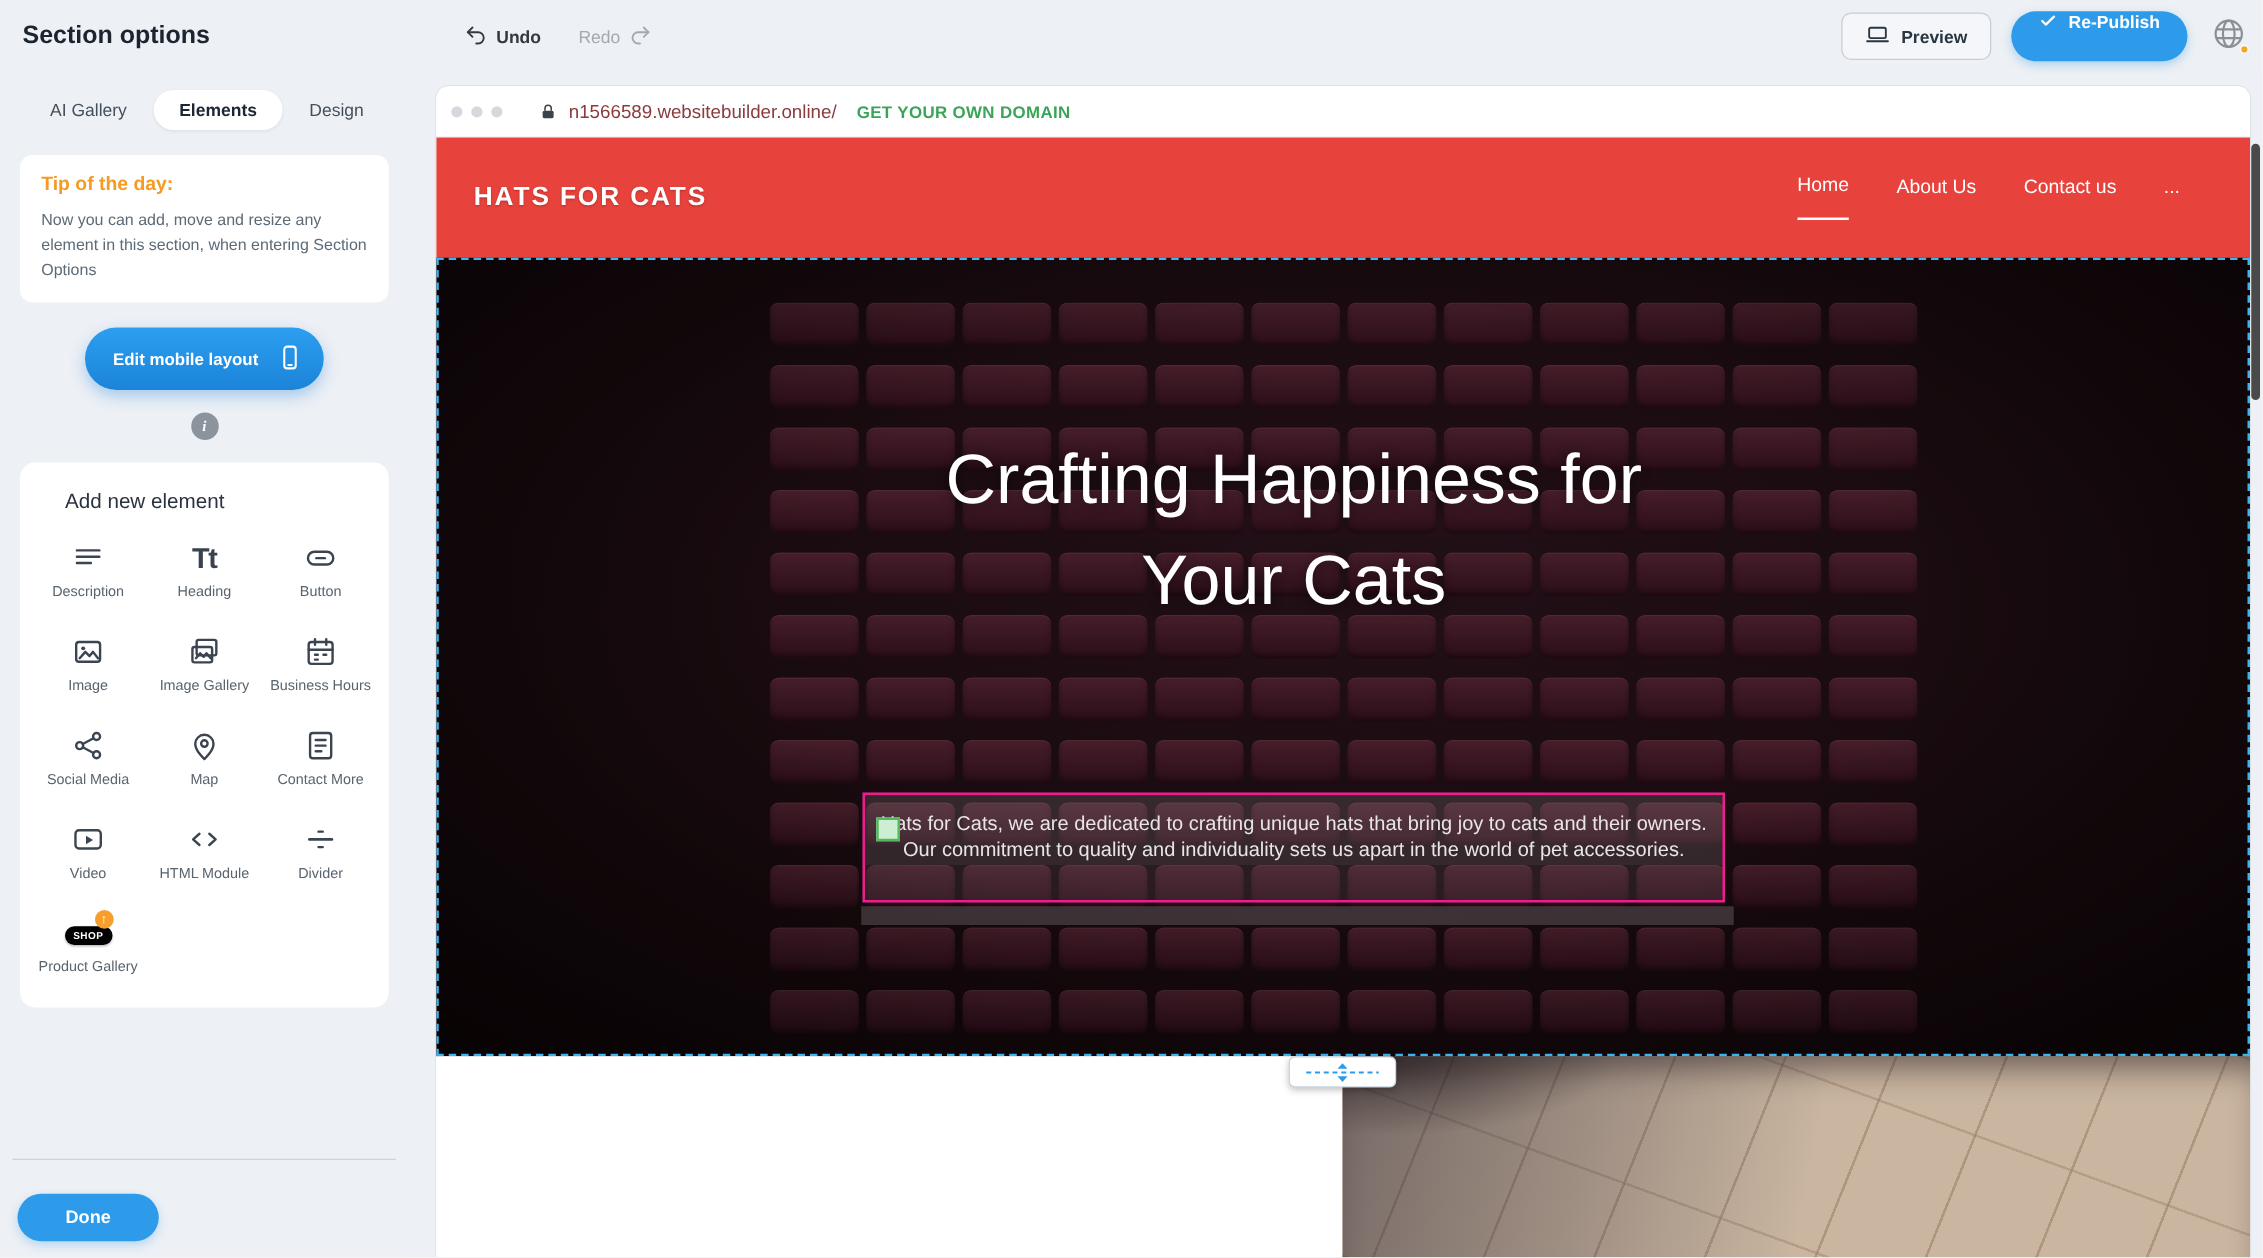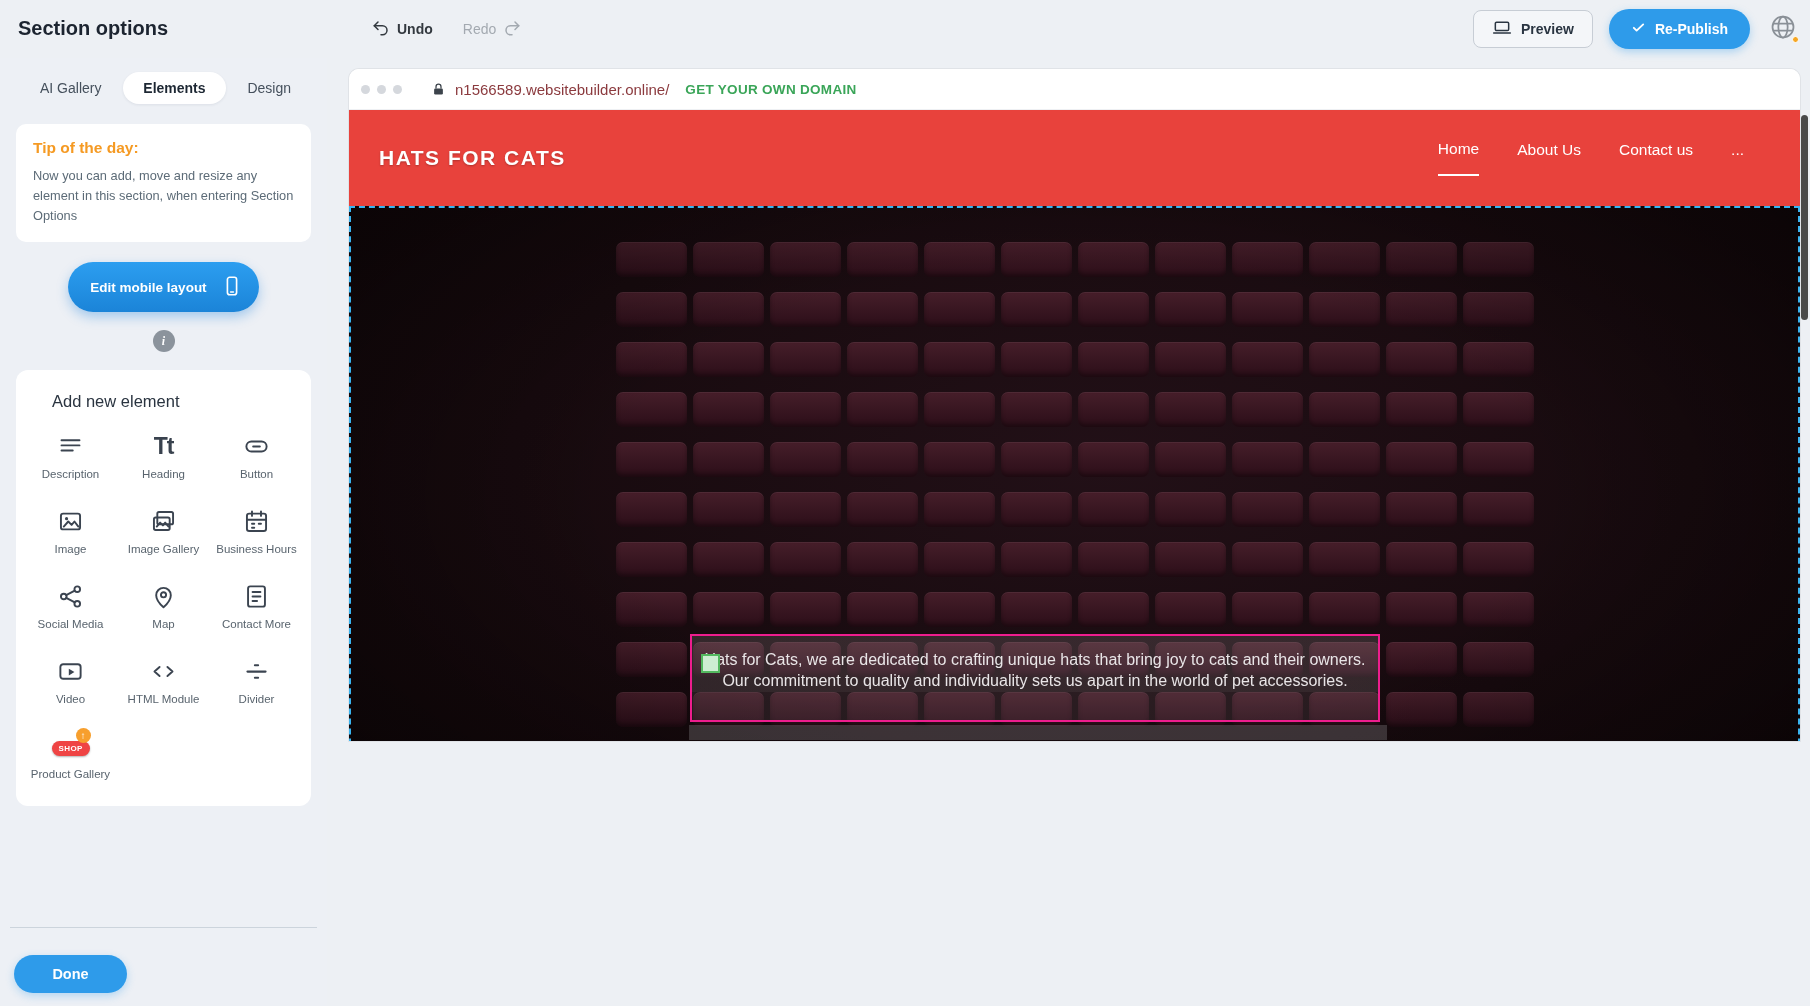--- a/index.html
+++ b/index.html
@@ -16,21 +16,21 @@
   .topbar{position:absolute;left:0;top:0;width:1810px;height:58px;background:#edf0f4;z-index:30;}
   .topbar-title{position:absolute;left:18px;top:17px;font-size:20px;font-weight:700;color:#1c2430;}
   .history{position:absolute;left:372px;top:0;height:58px;display:flex;align-items:center;gap:30px;}
   .hist-btn{display:flex;align-items:center;gap:7px;font-size:14px;font-weight:700;color:#33393f;text-align:center;}
   .hist-btn svg{width:18px;height:18px;}
   .hist-btn.redo{color:#a3a9b0;font-weight:400;}
   .topbar-right{position:absolute;right:10px;top:0;height:58px;display:flex;align-items:center;gap:16px;}
   .preview-btn{height:38px;padding:0 18px;border:1px solid #c7cdd5;border-radius:8px;display:flex;align-items:center;gap:9px;
     color:#2a3542;font-size:14px;font-weight:700;background:#f4f6f9;}
   .preview-btn svg{width:20px;height:20px;}
-  .republish-btn{height:40px;padding:0 22px;border-radius:21px;background:var(--accent-blue);display:flex;align-items:center;gap:9px;
+  .republish-btn{height:40px;padding:0 22px;border-radius:21px;background:var(--accent-blue);display:flex;gap:9px;
     color:#fff;font-size:14px;font-weight:700;box-shadow:0 3px 8px rgba(46,155,234,.35);}
   .republish-btn svg{width:15px;height:15px;}
   .globe-btn{position:relative;width:34px;height:34px;display:flex;align-items:center;justify-content:center;color:#8a9097;}
   .globe-btn svg{width:28px;height:28px;}
   .globe-dot{position:absolute;right:1px;bottom:3px;width:7px;height:7px;border-radius:50%;background:#f5a623;border:1px solid #fff;}
 
   
   .sidebar{position:absolute;left:0;top:58px;width:327px;height:948px;background:#edf0f5;z-index:20;}
   .tabs{display:flex;align-items:center;justify-content:space-between;margin:14px 36px 0 40px;}
   .tab{font-size:14px;color:#45505c;padding:8px 0;}
@@ -46,31 +46,31 @@
     display:flex;align-items:center;justify-content:center;font-style:italic;font-family:"Liberation Serif",serif;}
   .add-card{margin:18px 16px 0;background:#fff;border-radius:12px;padding:22px 8px 16px;}
   .add-title{font-size:16.5px;color:#2a3440;margin:0 0 8px 28px;}
   .el-grid{display:grid;grid-template-columns:repeat(3,1fr);row-gap:4px;}
   .el-cell{display:flex;flex-direction:column;align-items:center;padding:12px 4px 8px;border-radius:8px;}
   .el-icon{height:30px;display:flex;align-items:center;justify-content:center;color:#3b4450;}
   .el-icon svg{width:27px;height:27px;}
   .el-label{margin-top:6px;font-size:11.5px;color:#59646e;text-align:center;line-height:1.3;max-width:86px;}
   .tt-icon{font-size:23px;font-weight:700;color:#39424e;letter-spacing:-1px;}
   .pg-icon{position:relative;display:inline-block;width:44px;height:30px;}
-  .pg-shop{position:absolute;left:3px;top:10px;background:#ef4444;color:#fff;font-size:8px;font-weight:700;
+  .pg-shop{position:absolute;left:3px;top:10px;background:#000000;color:#fff;font-size:8px;font-weight:700;
     padding:3px 7px;border-radius:10px;letter-spacing:.4px;box-shadow:0 1px 2px rgba(0,0,0,.3);}
   .pg-badge{position:absolute;right:2px;top:-3px;width:15px;height:15px;border-radius:50%;background:#f79f2d;color:#fff;
     font-size:10px;display:flex;align-items:center;justify-content:center;}
   .sidebar-divider{position:absolute;left:10px;right:10px;bottom:78px;height:1px;background:#ccd4dc;}
   .done-btn{position:absolute;left:14px;bottom:13px;width:113px;height:38px;background:var(--accent-blue);border-radius:20px;
     color:#fff;font-weight:700;font-size:14.5px;display:flex;align-items:center;justify-content:center;box-shadow:0 3px 8px rgba(46,155,234,.3);}
 
   
   .main{position:absolute;left:327px;top:58px;right:0;bottom:0;}
-  .browser{position:absolute;left:22px;top:11px;width:1451px;height:672px;background:#fff;border-radius:10px 10px 0 0;
+  .browser{position:absolute;left:22px;top:11px;width:1451px;height:937px;background:#fff;border-radius:10px 10px 0 0;
     overflow:hidden;box-shadow:0 0 0 1px rgba(0,0,0,.05);}
   .chrome{height:41px;display:flex;align-items:center;background:#fff;border-bottom:1px solid #eef0f3;padding-left:12px;}
   .dot{width:9px;height:9px;border-radius:50%;background:#d5d8dd;margin-right:7px;}
   .lock{margin-left:22px;margin-right:9px;display:flex;}
   .lock svg{width:15px;height:15px;}
   .url{font-size:15px;color:var(--url-maroon);}
   .domain-cta{margin-left:16px;font-size:13.5px;font-weight:700;color:var(--domain-green);letter-spacing:.3px;}
 
   .site-header{height:96px;background:var(--brand-red);display:flex;align-items:center;justify-content:space-between;padding:0 56px 0 30px;}
   .logo{color:#fff;font-size:21px;font-weight:700;letter-spacing:1.5px;text-shadow:0 1px 2px rgba(0,0,0,.25);}
@@ -491,20 +491,21 @@
             <div class="brick" data-interactable="false"></div>
             <div class="brick" data-interactable="false"></div>
             <div class="brick" data-interactable="false"></div>
             <div class="brick" data-interactable="false"></div>
             <div class="brick" data-interactable="false"></div>
             <div class="brick" data-interactable="false"></div>
             <div class="brick" data-interactable="false"></div>
           </div>
         <div class="hero-vignette" data-interactable="false"></div>
         <div class="hero-content" data-interactable="false">
+          <h1 class="hero-heading" data-interactable="true">Crafting Happiness for Your Cats</h1>
           <div class="pink-box" data-interactable="true">
             <span class="green-handle" data-interactable="true"></span>
             <p class="hero-paragraph" data-interactable="true">Hats for Cats, we are dedicated to crafting unique hats that bring joy to cats and their owners. Our commitment to quality and individuality sets us apart in the world of pet accessories.</p>
           </div>
           <div class="ghost-bar" data-interactable="false"></div>
         </div>
         <div class="selection-border" data-interactable="false"></div>
       </div>
 
       <div class="resize-widget" data-interactable="true">

